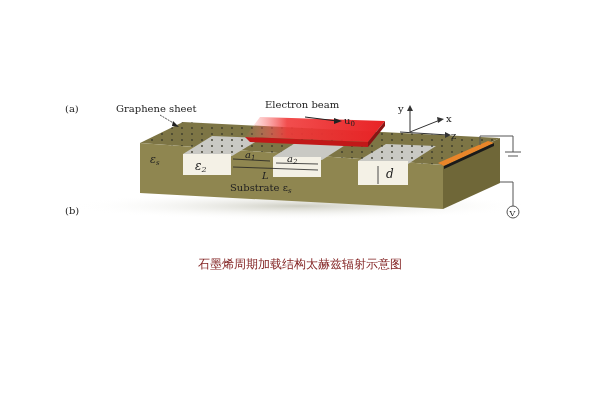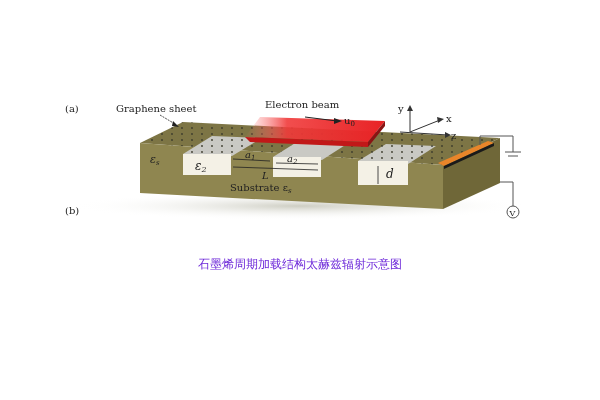--- a/index.html
+++ b/index.html
@@ -3,21 +3,21 @@
 <meta charset="utf-8">
 <style>
   html, body { margin: 0; padding: 0; }
   body {
     width: 600px; height: 400px; background: #ffffff; position: relative; overflow: hidden;
     font-family: "DejaVu Serif", serif;
   }
   #figure { position: absolute; left: 0; top: 0; width: 600px; height: 400px; }
   .caption {
     position: absolute; left: 0; top: 256px; width: 600px; text-align: center;
-    font-family: "DejaVu Sans", sans-serif; font-size: 12px; color: #6d28d9;
+    font-family: "DejaVu Sans", sans-serif; font-size: 12px; color: #7f1d1d;
   }
   svg text { font-family: "DejaVu Serif", serif; }
 </style>
 </head>
 <body>
 
 <svg id="figure" viewBox="0 0 600 400" xmlns="http://www.w3.org/2000/svg">
   <defs>
     <linearGradient id="beamGrad" x1="0" y1="0" x2="1" y2="0">
       <stop offset="0" stop-color="#ff7a7a" stop-opacity="0"></stop>

